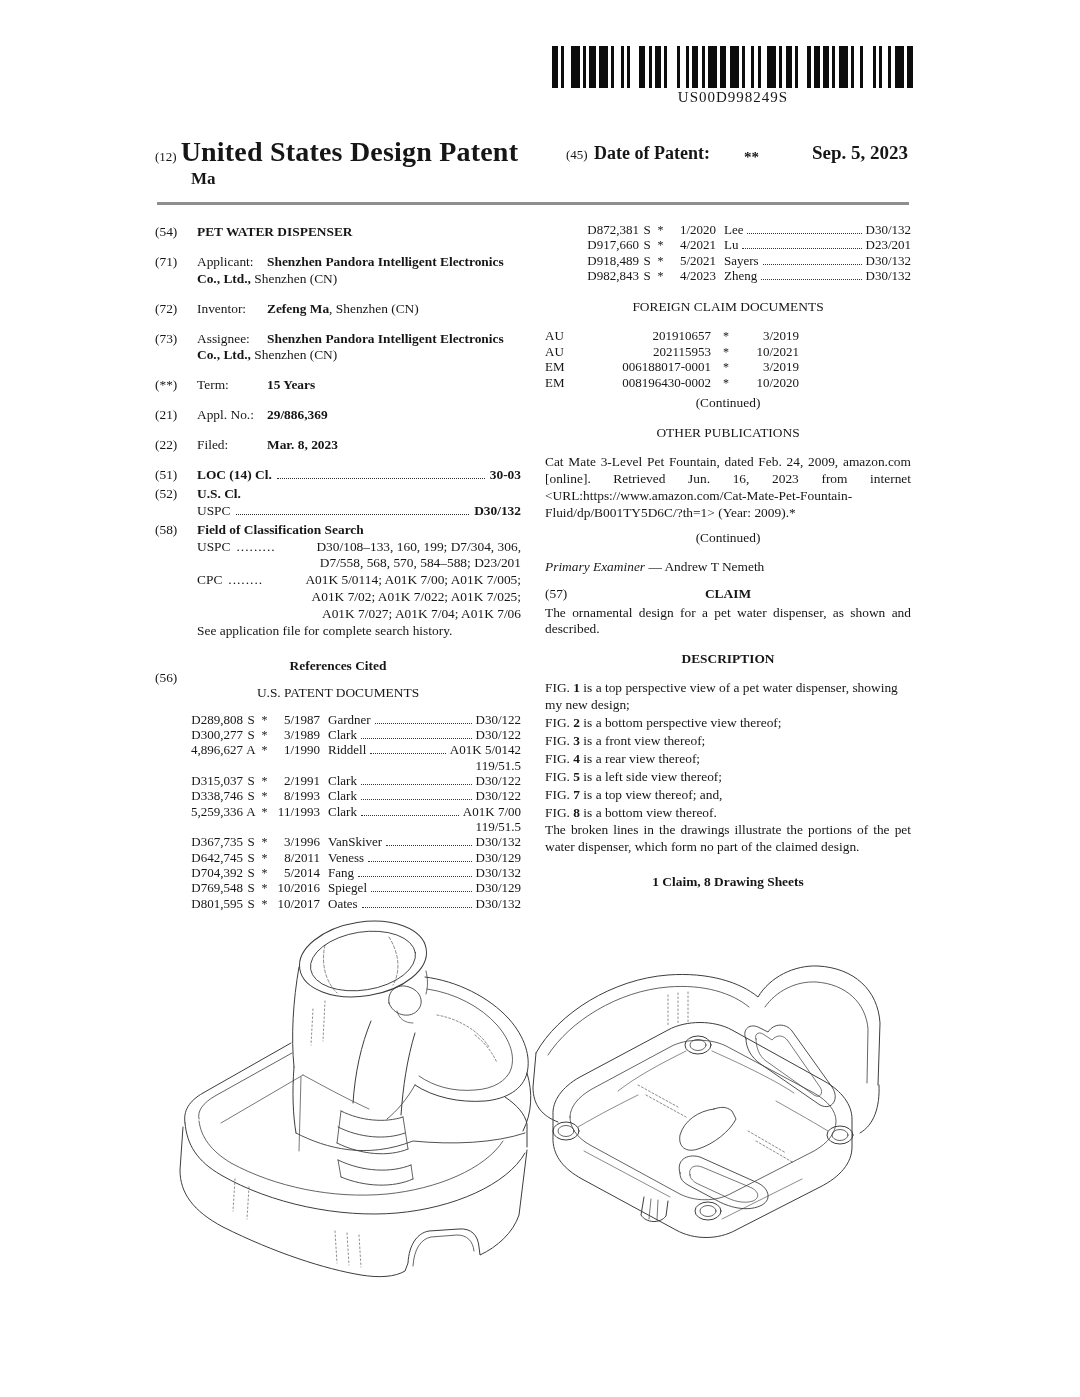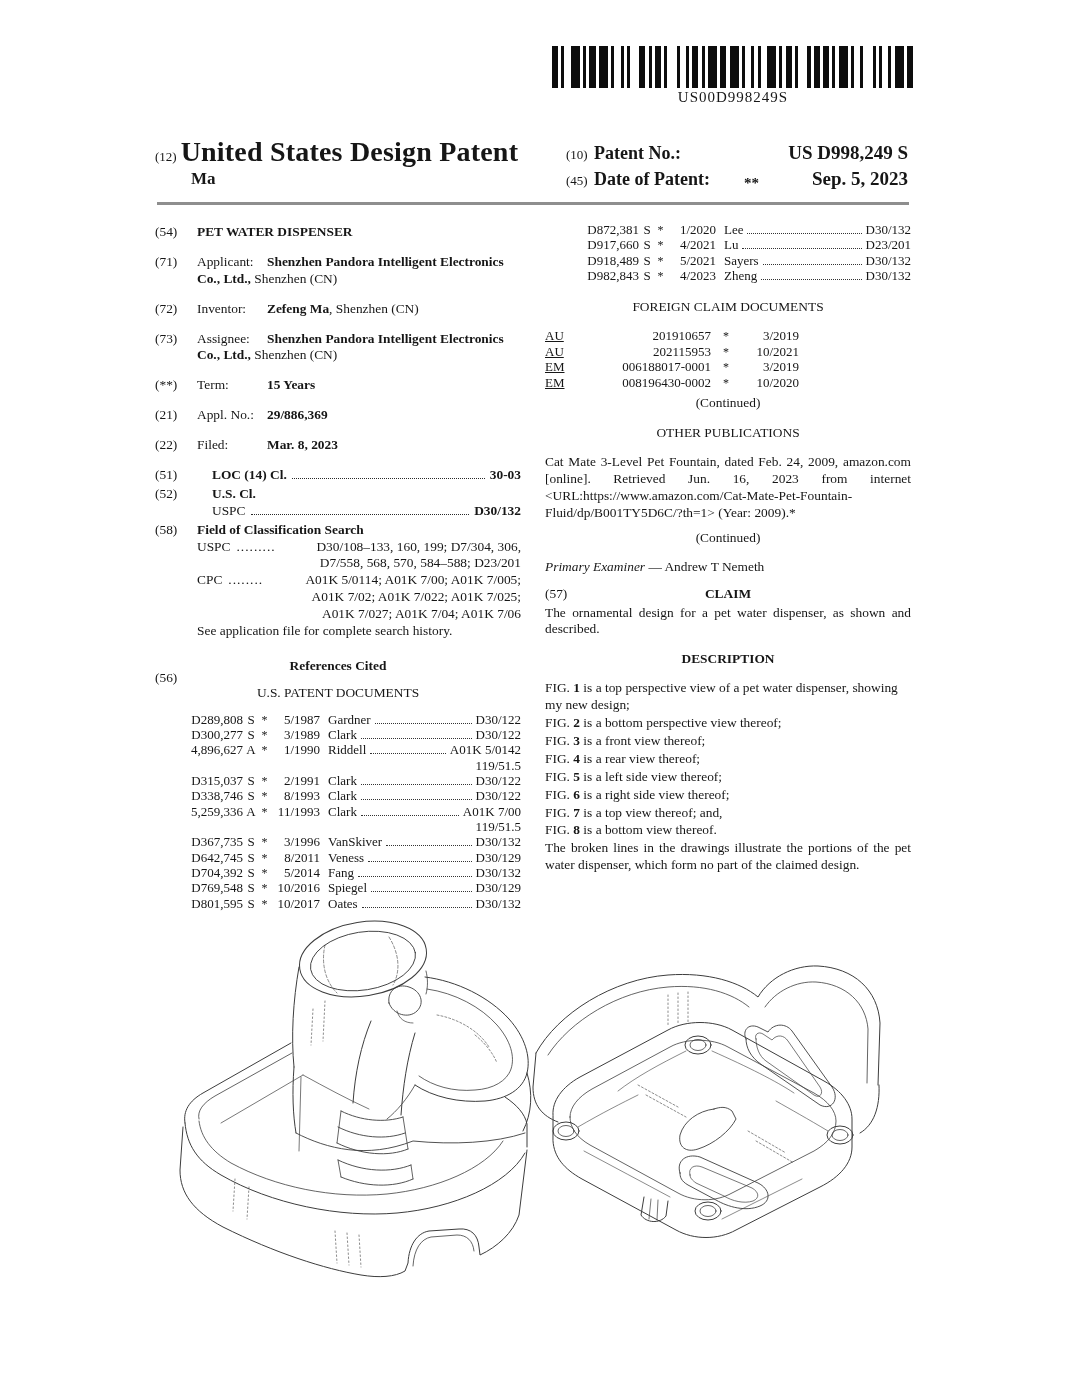--- a/index.html
+++ b/index.html
@@ -32,42 +32,42 @@
   .entry{display:flex;margin-bottom:13px;}
   .entry .num{width:42px;flex:none;}
   .entry .ebody{flex:1;}
   .lbl{display:inline-block;width:70px;}
   b{font-weight:bold;}
   .leader-line{display:flex;align-items:baseline;}
   .dotfill{flex:1;border-bottom:1.4px dotted #2a2a2a;margin:0 5px 3px 5px;min-width:12px;}
   .r-align{text-align:right;}
   .center{text-align:center;}
   .bold{font-weight:bold;}
-  .tight{margin-bottom:2px;gap:15px;}
+  .tight{margin-bottom:2px;}
   
   .cls-line{display:flex;align-items:baseline;}
   .cls-lab{flex:none;}
   .cls-dots{flex:none;margin:0 6px;letter-spacing:1px;}
   .cls-val{flex:1;text-align:right;white-space:nowrap;}
   
   .ref-head{position:relative;margin:4px 0 10px 0;}
   .ref-head .num{position:absolute;left:0;top:12px;}
   .ref-list{margin-left:26px;font-size:13px;line-height:1.18;}
   .ref-row{display:flex;align-items:baseline;white-space:nowrap;}
   .r-no{width:62px;flex:none;text-align:right;}
   .r-kind{width:16px;flex:none;text-align:center;}
   .r-star{width:11px;flex:none;text-align:center;font-size:12px;}
   .r-date{width:50px;flex:none;text-align:right;}
   .r-name{flex:none;margin-left:8px;}
   .r-dots{flex:1;border-bottom:1.3px dotted #333;margin:0 4px 3px 4px;min-width:8px;}
   .r-cls{flex:none;text-align:right;}
   .ref-cont{text-align:right;}
   
   .f-row{display:flex;align-items:baseline;white-space:nowrap;font-size:13px;line-height:1.2;}
-  .f-cc{width:40px;flex:none;text-decoration:underline;}
+  .f-cc{width:40px;flex:none;}
   .f-no{width:126px;flex:none;text-align:right;}
   .f-star{width:30px;flex:none;text-align:center;font-size:12px;}
   .f-date{width:58px;flex:none;text-align:right;}
   .f-fill{flex:1;}
   .just{text-align:justify;}
   .ital{font-style:italic;}
   .claim-head{position:relative;margin:10px 0 2px 0;}
   .claim-head .num{position:absolute;left:0;top:0;}
   .figline{margin-bottom:1px;}
   
@@ -160,25 +160,20 @@
     </div>
   <div id="barcode-caption">US00D998249S</div>
 </div>
 
 <div class="abs" id="hdr-left">
   <span class="secnum">(12)</span>
   <span id="hdr-title">United States Design Patent</span>
   <div id="hdr-name">Ma</div>
 </div>
 <div class="abs" id="hdr-right">
-  <div class="hdr-line">
-    <span class="secnum">(10)</span>
-    <span class="hdr-label">Patent No.:</span>
-    <span class="hdr-val">US D998,249 S</span>
-  </div>
   <div class="hdr-line">
     <span class="secnum">(45)</span>
     <span class="hdr-label">Date of Patent:</span>
     <span class="hdr-stars">**</span>
     <span class="hdr-val">Sep. 5, 2023</span>
   </div>
 </div>
 <div class="abs" id="rule"></div>
 
 <div class="abs" id="col-left">
@@ -459,26 +454,26 @@
   <div class="just">The ornamental design for a pet water dispenser, as shown and described.</div>
 
   <div class="center bold" style="margin:13px 0 12px 0;">DESCRIPTION</div>
 
   <div>
     <div class="figline"><span>FIG.</span> <b>1</b><span> is a top perspective view of a pet water dispenser, showing my new design;</span></div>
     <div class="figline"><span>FIG.</span> <b>2</b><span> is a bottom perspective view thereof;</span></div>
     <div class="figline"><span>FIG.</span> <b>3</b><span> is a front view thereof;</span></div>
     <div class="figline"><span>FIG.</span> <b>4</b><span> is a rear view thereof;</span></div>
     <div class="figline"><span>FIG.</span> <b>5</b><span> is a left side view thereof;</span></div>
-    <div class="figline"><span>FIG.</span> <b>6</b><span> is a right side view thereof;</span></div>
     <div class="figline"><span>FIG.</span> <b>7</b><span> is a top view thereof; and,</span></div>
     <div class="figline"><span>FIG.</span> <b>8</b><span> is a bottom view thereof.</span></div>
   </div>
   <div class="just">The broken lines in the drawings illustrate the portions of the pet water dispenser, which form no part of the claimed design.</div>
 
+  <div class="center bold" style="margin-top:18px;">1 Claim, 8 Drawing Sheets</div>
 </div>
 
 <div class="abs" id="fig1">
 <svg width="365" height="390" viewBox="0 0 365 390" xmlns="http://www.w3.org/2000/svg">
  <g stroke="#3d3d3d" fill="none" stroke-width="1" stroke-linecap="round" stroke-linejoin="round">
 
   <ellipse cx="188" cy="44" rx="64" ry="37" transform="rotate(-9 188 44)"></ellipse>
   <ellipse cx="188" cy="46" rx="53" ry="29" transform="rotate(-9 188 46)" stroke-width="0.9"></ellipse>
   <path d="M150,30 C146,48 150,66 162,78" stroke-width="0.6" stroke-dasharray="3,2"></path>
   <path d="M214,22 C224,38 226,56 218,70" stroke-width="0.6" stroke-dasharray="3,2"></path>

